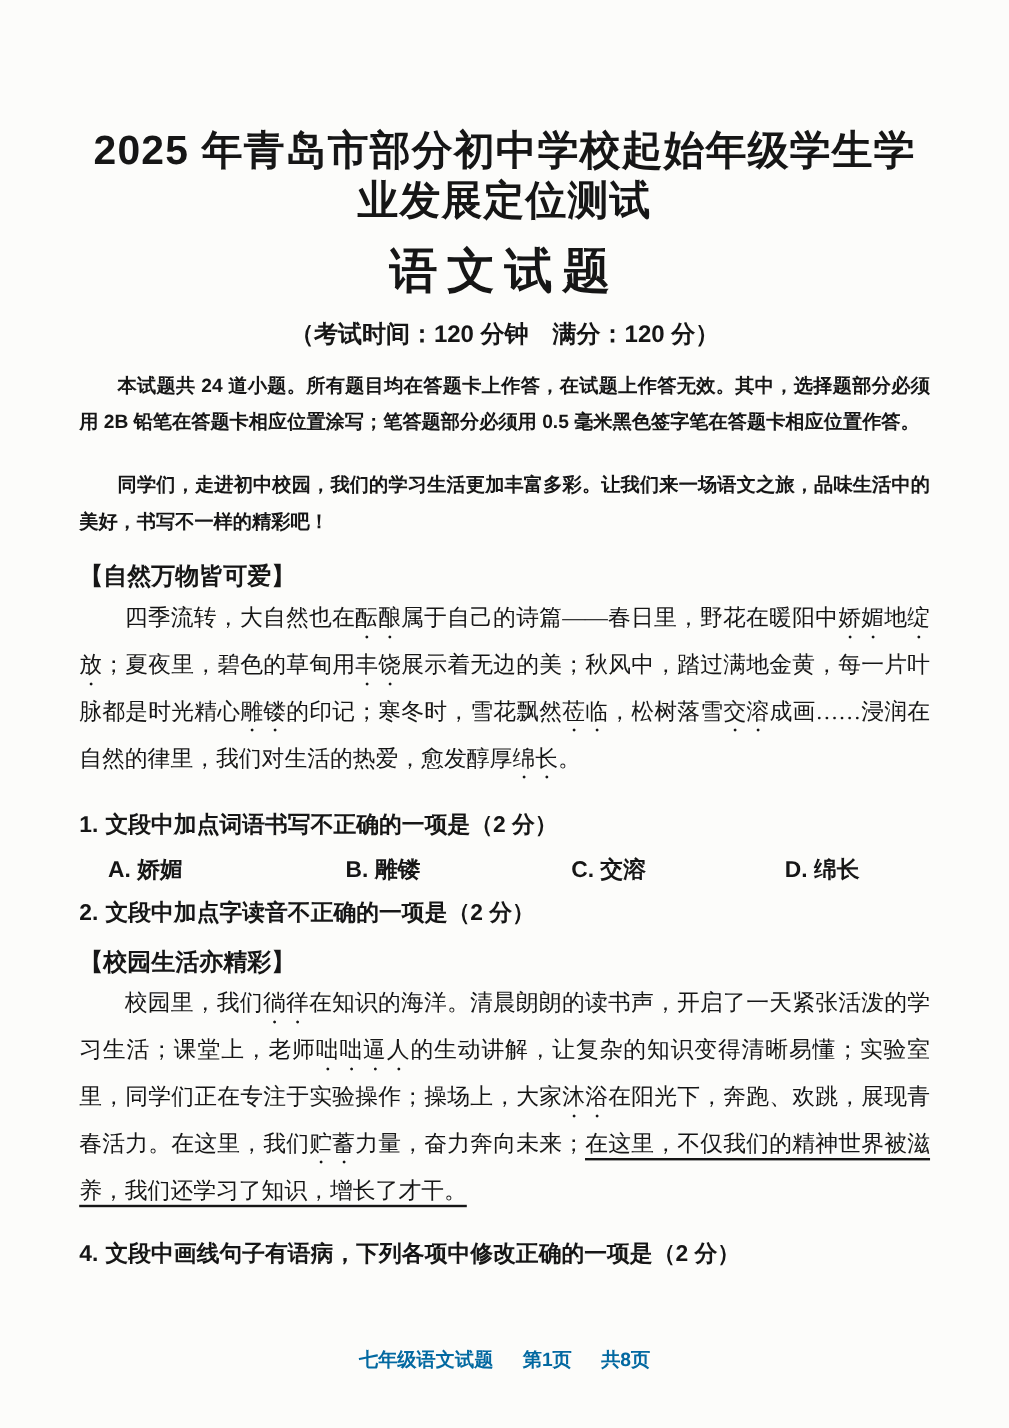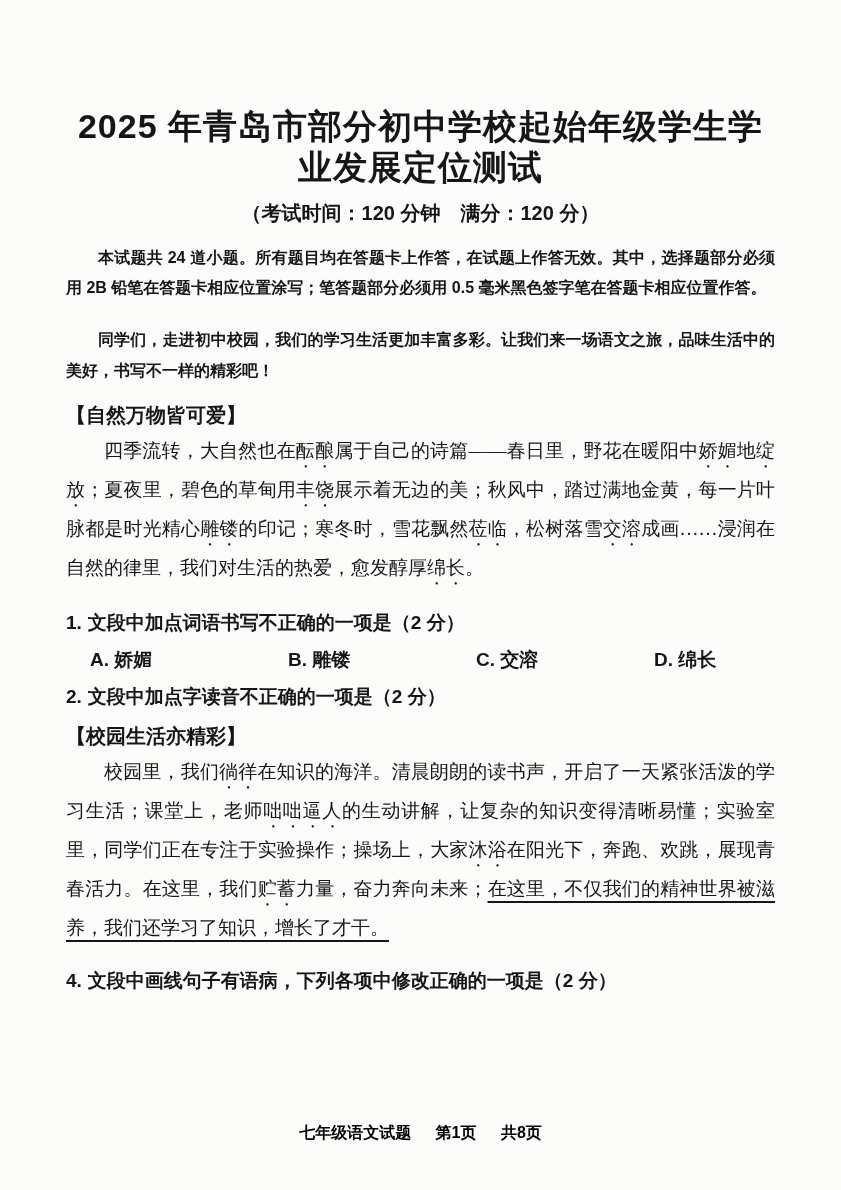--- a/index.html
+++ b/index.html
@@ -89,30 +89,31 @@
   .options-row .opt-b { width: 150px; }
   .options-row .opt-c { width: 140px; }
   .options-row .opt-d { width: auto; }
   .footer {
     position: absolute;
     left: 0; right: 0;
     bottom: 46px;
     text-align: center;
     font-size: 16px;
     font-weight: bold;
-    color: #000000;
+    color: #0369a1;
   }
   .footer span { margin: 0 10px; }
 </style>
 </head>
 <body>
 
 <div class="page">
 
   <div class="header-title">2025 年青岛市部分初中学校起始年级学生学业发展定位测试</div>
+  <div class="subject-title">语文试题</div>
   <div class="exam-meta">（考试时间：120 分钟　满分：120 分）</div>
 
   <p class="para notice">本试题共 24 道小题。所有题目均在答题卡上作答，在试题上作答无效。其中，选择题部分必须用 2B 铅笔在答题卡相应位置涂写；笔答题部分必须用 0.5 毫米黑色签字笔在答题卡相应位置作答。</p>
 
   <p class="para intro">同学们，走进初中校园，我们的学习生活更加丰富多彩。让我们来一场语文之旅，品味生活中的美好，书写不一样的精彩吧！</p>
 
   <div class="section-heading">【自然万物皆可爱】</div>
 
   <p class="passage"><span>四季流转，大自然也在</span><span class="em-dot">酝酿</span><span>属于自己的诗篇——春日里，野花在暖阳中</span><span class="em-dot">娇媚</span><span>地</span><span class="em-dot">绽放</span><span>；夏夜里，碧色的草甸用</span><span class="em-dot">丰饶</span><span>展示着无边的美；秋风中，踏过满地金黄，每一片叶脉都是时光精心</span><span class="em-dot">雕镂</span><span>的印记；寒冬时，雪花飘然</span><span class="em-dot">莅临</span><span>，松树落雪</span><span class="em-dot">交溶</span><span>成画……浸润在自然的律里，我们对生活的热爱，愈发醇厚</span><span class="em-dot">绵长</span><span>。</span></p>
 

